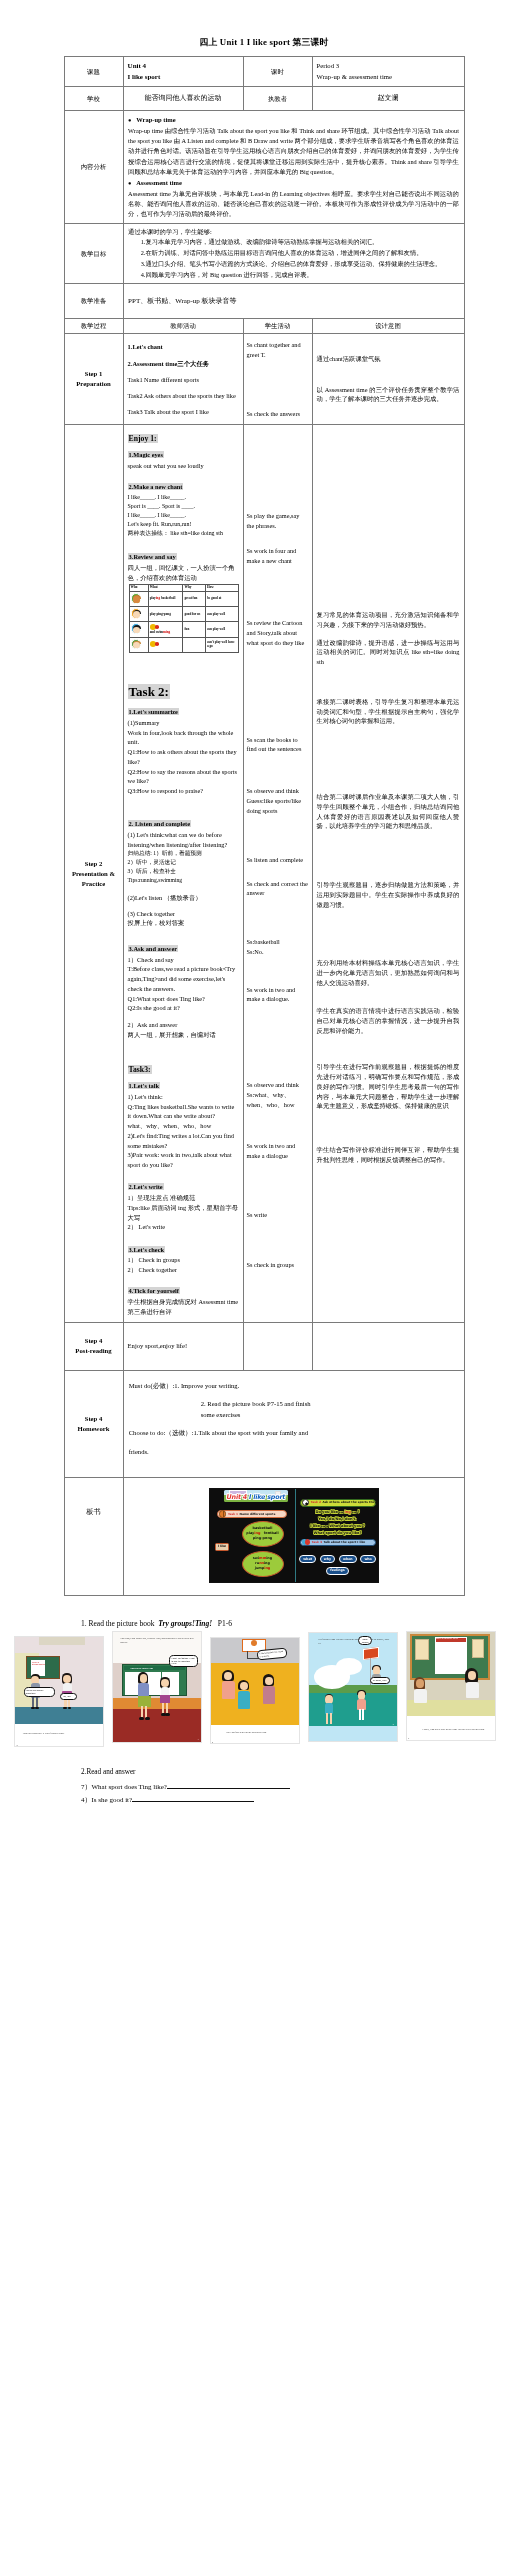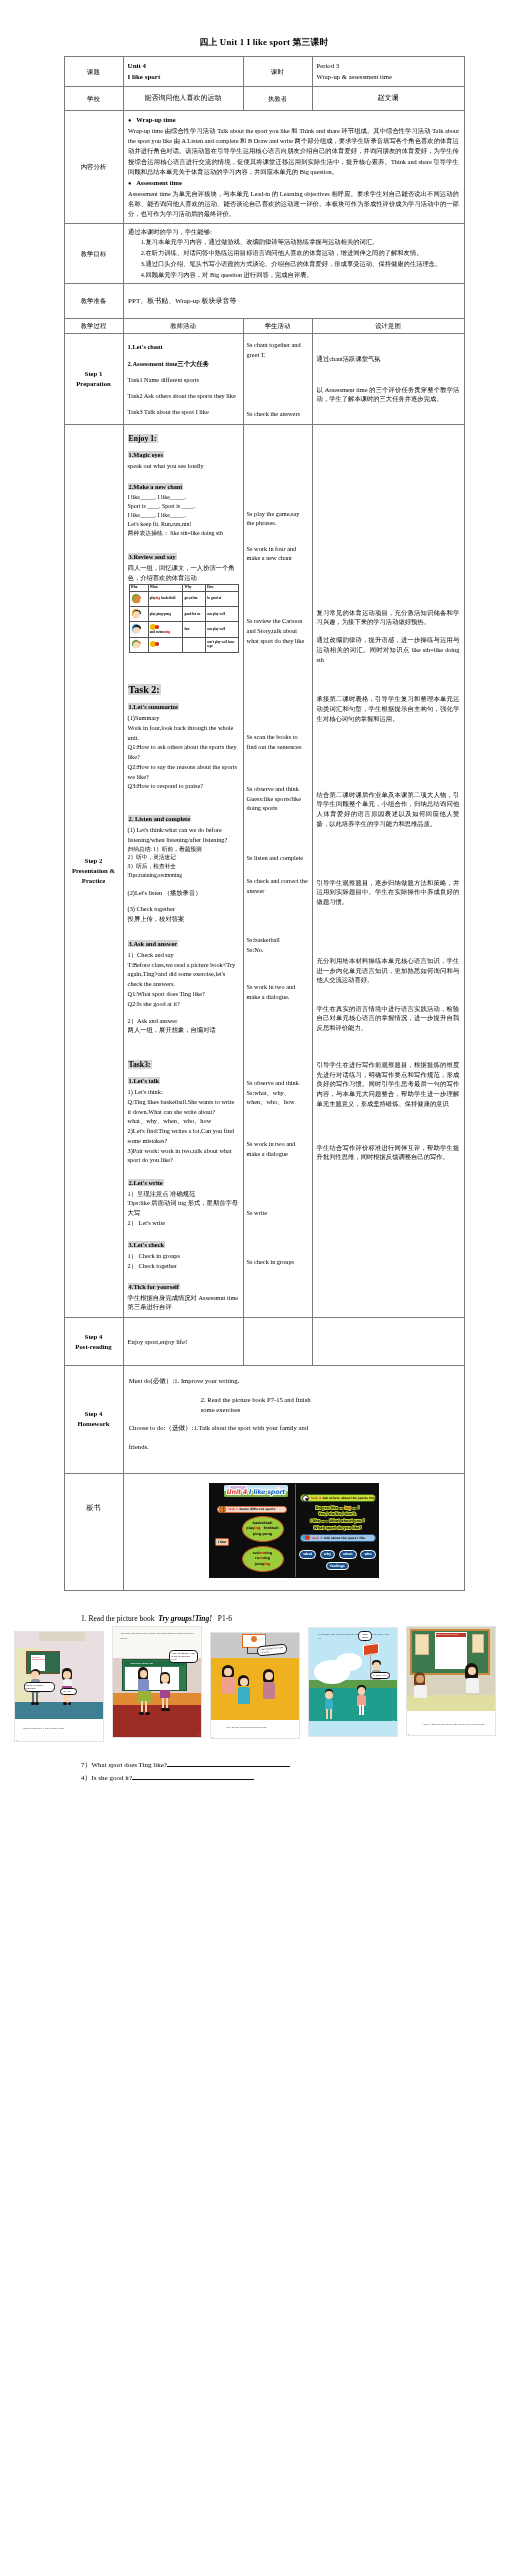--- a/index.html
+++ b/index.html
@@ -414,21 +414,21 @@
           </tr>
           <tr>
             <td><span class="avatar av-green2"><span class="hair"></span><span class="face"></span></span></td>
             <td><span class="pp-bat"><span class="blade"></span><span class="ball"></span></span></td>
             <td></td>
             <td>can't play well have a go</td>
           </tr>
         </tbody>
             </table>
 
-        <div style="font-size:10px;margin:29px 0 5.2px 0"><span class="hl">Task 2:</span></div>
+        <div style="font-size:13px;margin:29px 0 5.2px 0"><span class="hl">Task 2:</span></div>
 
         <div style="margin-bottom:1px"><span class="hl" style="font-size:6.3px">1.Let's summarize</span></div>
         <div style="font-size:6.3px">(1)Summary</div>
         <div style="font-size:6.3px">Work in four,look back through the whole unit.</div>
         <div style="font-size:6.3px">Q1:How to ask others about the sports they like?</div>
         <div style="font-size:6.3px">Q2:How to say the reasons about the sports we like?</div>
         <div style="font-size:6.3px;margin-bottom:23px">Q3:How to respond to praise?</div>
 
         <div style="margin-bottom:1px"><span class="hl" style="font-size:6.4px">2. Listen and complete</span></div>
         <div style="font-size:6.3px">(1) Let's think:what can we do before listening/when listening/after listening?</div>
@@ -756,20 +756,21 @@
           <span class="head" style="left:3.1px;top:3.6px;"></span>
           <span class="body" style="left:1px;top:14.4px;width:13.4px;height:15.5px;background:#f2f2f2;"></span>
         </div>
         <div style="position:absolute;left:0;bottom:0;width:90px;height:24px;background:#fff;"></div>
         <div class="pb-cap" style="bottom:9.3px;left:15.5px;right:8.2px;">Finally, Ting gets a place on the team. But she will be on the bench.</div>
         <div class="pb-num">6</div>
       </div>
     </div>
 
     <div class="qs">
+      <div class="qh">2.Read and answer</div>
       <div class="q">
         <span>7）What sport does Ting like?</span><span class="blank" style="width:123px"></span>
       </div>
       <div class="q">
         <span>4）Is she good it?</span><span class="blank" style="width:122px"></span>
       </div>
     </div>
   </div>
 
 </div>

